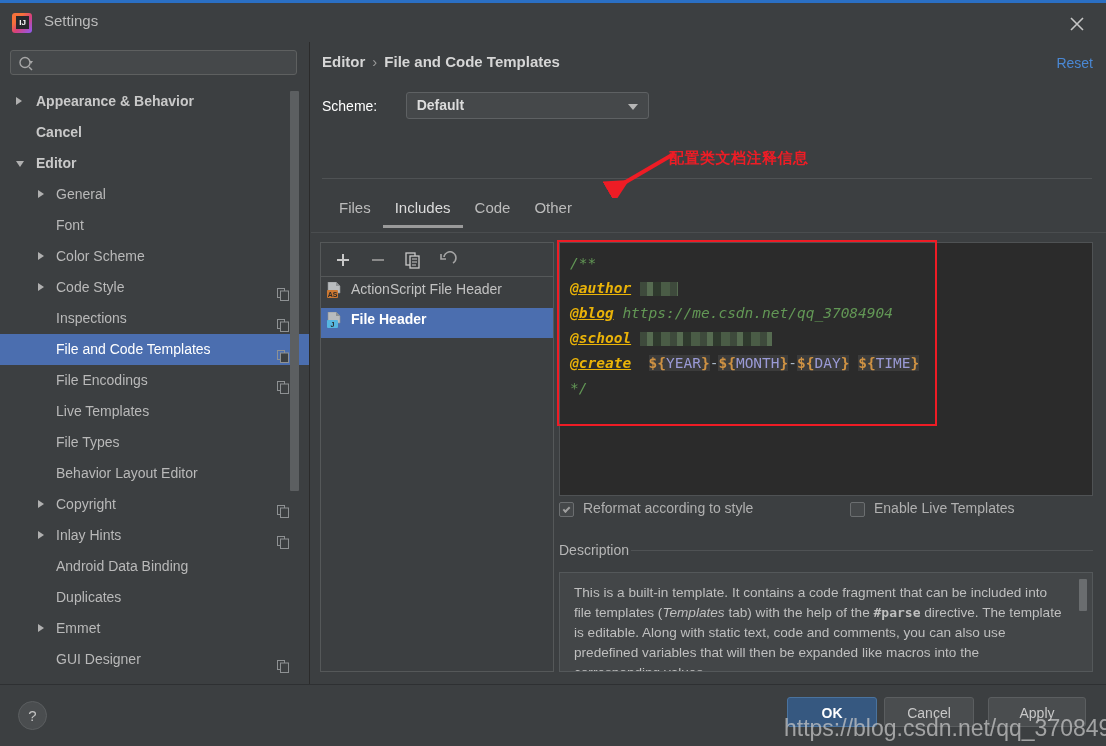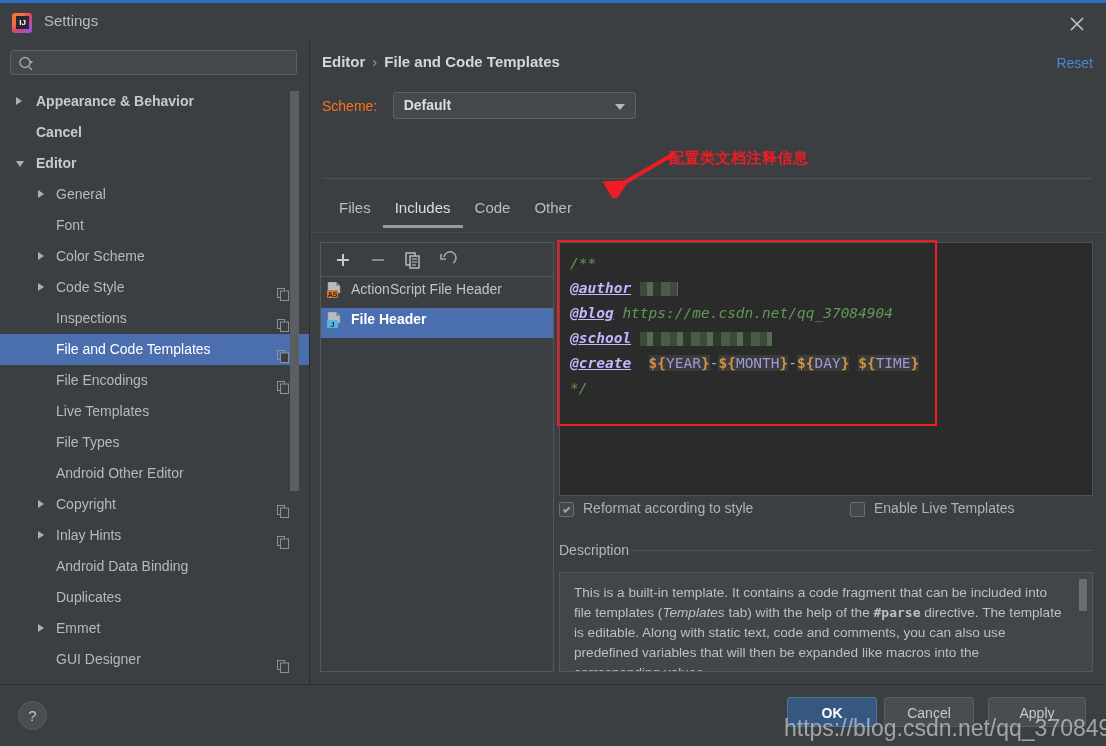--- a/index.html
+++ b/index.html
@@ -121,22 +121,22 @@
   }
   .breadcrumb .sep { color: #9a9a9a; font-weight: normal; margin: 0 7px; }
   .reset-link {
     position: absolute; right: 13px; top: 13px;
     font-size: 14px; color: #4a88d4; cursor: pointer;
   }
   .scheme-row {
     position: absolute; left: 11px; top: 50px;
   }
   .scheme-label {
-    display: inline-block; font-size: 14px; color: #f97316;
-    vertical-align: middle; margin-right: 11px;
+    display: inline-block; font-size: 14px; color: #ffffff;
+    vertical-align: middle; margin-right: 24px;
   }
   .combo {
     display: inline-block; vertical-align: middle;
     width: 243px; height: 27px;
     background: #45484a; border: 1px solid #5e6163; border-radius: 3px;
     position: relative;
   }
   .combo-val {
     position: absolute; left: 10px; top: 4px;
     font-size: 14px; color: #dcdcdc; font-weight: bold;
@@ -200,21 +200,21 @@
     position: absolute; left: 246px; top: 198px; width: 380px; height: 186px;
     border: 2px solid #ee1c25; pointer-events: none;
   }
   .code {
     position: absolute; left: 10px; top: 8px; right: 4px;
     font-family: "DejaVu Sans Mono", monospace;
     font-size: 14.5px; line-height: 25px;
     white-space: pre;
   }
   .c-cmt   { color: #629755; font-style: italic; }
-  .c-tag   { color: #c4b5fd; font-style: italic; font-weight: bold; text-decoration: underline; }
+  .c-tag   { color: #eab308; font-style: italic; font-weight: bold; text-decoration: underline; }
   .c-txt   { color: #629755; font-style: italic; }
   .c-var   { background: #3b3b3b; text-align: right; }
   .c-dollar{ color: #cf9243; font-weight: bold; }
   .c-name  { color: #9a9ad6; }
   .c-dash  { color: #a9b7c6; }
   .blur {
     display: inline-block; vertical-align: middle;
     height: 14px;
   }
 
@@ -354,21 +354,21 @@
         <div class="tree-item lvl1 sel"><span>File and Code Templates</span><span class="copyicon"><svg width="12" height="13" viewBox="0 0 12 13">
               <rect x="0.5" y="0.5" width="7" height="9" fill="none" stroke="#8e9193"></rect>
               <rect x="3.5" y="3" width="8" height="9.5" fill="#3c3f41" stroke="#8e9193"></rect>
             </svg></span></div>
         <div class="tree-item lvl1"><span>File Encodings</span><span class="copyicon"><svg width="12" height="13" viewBox="0 0 12 13">
               <rect x="0.5" y="0.5" width="7" height="9" fill="none" stroke="#8e9193"></rect>
               <rect x="3.5" y="3" width="8" height="9.5" fill="#3c3f41" stroke="#8e9193"></rect>
             </svg></span></div>
         <div class="tree-item lvl1"><span>Live Templates</span></div>
         <div class="tree-item lvl1"><span>File Types</span></div>
-        <div class="tree-item lvl1"><span>Android Other Editor</span></div>
+        <div class="tree-item lvl1"><span>Behavior Layout Editor</span></div>
         <div class="tree-item lvl1"><span class="arrow right a1"></span><span>Copyright</span><span class="copyicon"><svg width="12" height="13" viewBox="0 0 12 13">
               <rect x="0.5" y="0.5" width="7" height="9" fill="none" stroke="#8e9193"></rect>
               <rect x="3.5" y="3" width="8" height="9.5" fill="#3c3f41" stroke="#8e9193"></rect>
             </svg></span></div>
         <div class="tree-item lvl1"><span class="arrow right a1"></span><span>Inlay Hints</span><span class="copyicon"><svg width="12" height="13" viewBox="0 0 12 13">
               <rect x="0.5" y="0.5" width="7" height="9" fill="none" stroke="#8e9193"></rect>
               <rect x="3.5" y="3" width="8" height="9.5" fill="#3c3f41" stroke="#8e9193"></rect>
             </svg></span></div>
         <div class="tree-item lvl1"><span>Android Data Binding</span></div>
         <div class="tree-item lvl1"><span>Duplicates</span></div>

